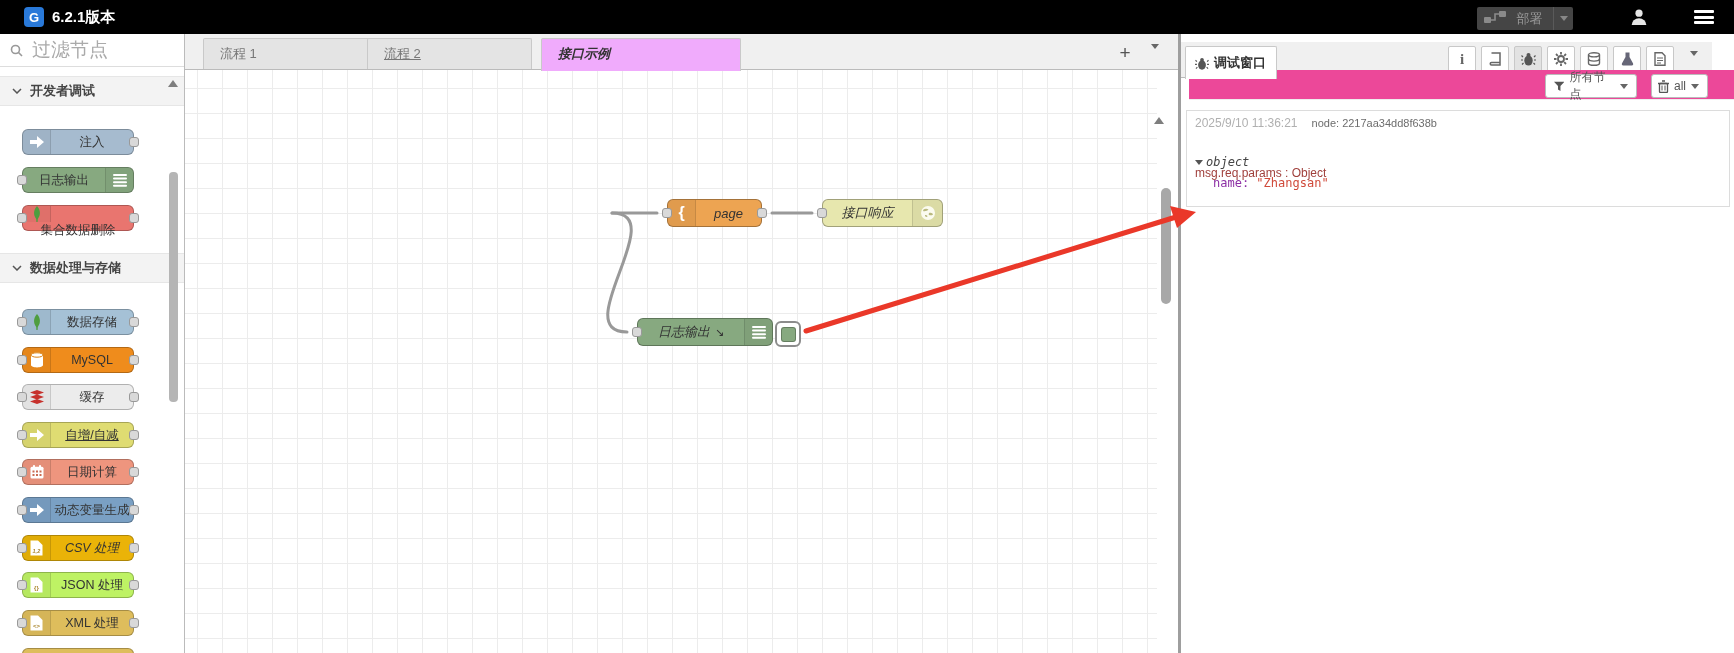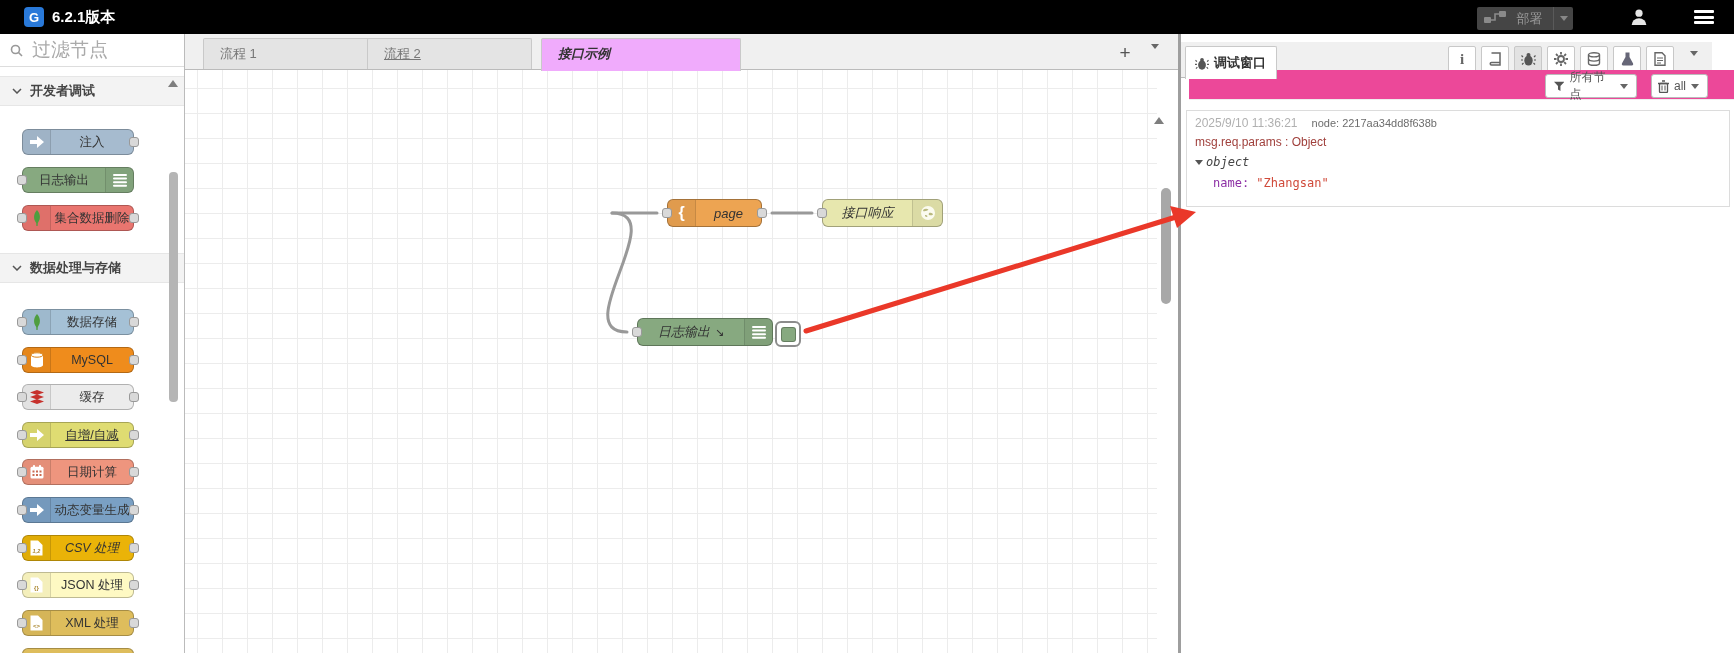--- a/index.html
+++ b/index.html
@@ -84,21 +84,21 @@
         display:flex;align-items:center;justify-content:center;color:#666;}
   .tbtn.sel{background:#e2e2e2;}
   .tbtn .iglyph{font-family:"Liberation Serif","DejaVu Serif",serif;font-weight:bold;font-size:15px;}
   .filterrow{left:8px;top:36px;width:553px;height:30px;background:#ec4899;border-bottom:1px solid #eee;}
   .fbtn{position:absolute;top:4px;height:24px;border:1px solid #bbb;border-radius:3px;background:#fff;color:#555;
         font-size:12px;display:flex;align-items:center;gap:5px;padding:0 8px;}
   .msgbox{left:5px;top:76px;width:544px;height:97px;border:1px solid #dcdcdc;background:#fff;font-size:12px;}
   .mrow{position:absolute;left:8px;white-space:nowrap;}
   .m-ts{color:#b0b0b0;font-size:12px;}
   .m-node{color:#6d6d6d;font-size:11px;margin-left:14px;}
-  .m-prop{color:#a0403c;}
+  .m-prop{color:#a0403c;margin-top:31px;}
   .mono{font-family:"DejaVu Sans Mono","Liberation Mono",monospace;}
   .m-obj{color:#444;}
   .m-key{color:#8d30a5;}
   .m-val{color:#d04a3a;}
 </style>
 </head>
 <body>
 
 <div class="app">
 
@@ -167,21 +167,21 @@
             <g fill="#fff">
               <rect y="0" width="14" height="2" rx="1"></rect>
               <rect y="3.6" width="14" height="2" rx="1"></rect>
               <rect y="7.2" width="14" height="2" rx="1"></rect>
               <rect y="10.8" width="14" height="2" rx="1"></rect>
             </g>
           </svg>
       </span>
     </div>
 
-    <div class="abs pnode" style="top: 171px; background: rgb(233, 117, 111);">
+    <div class="abs pnode" style="top: 171px; background: rgb(233, 117, 111); flex-direction: column;">
       <span class="port in"></span>
       <span class="ireg">
         <svg width="12" height="16" viewBox="0 0 12 16">
             <path d="M6 0 C2.5 4 2 8.5 5.2 13 L5.4 16 L6.6 16 L6.8 13 C10 8.5 9.5 4 6 0Z" fill="#4f9e3f"></path>
           </svg>
       </span>
       <span class="plabel">集合数据删除</span>
       <span class="port out"></span>
     </div>
 
@@ -278,21 +278,21 @@
       <span class="ireg">
         <svg width="13" height="16" viewBox="0 0 13 16">
             <path d="M0.5 0.5 H8 L12.5 5 V15.5 H0.5Z" fill="#fff"></path>
             <text x="6.4" y="12.5" font-size="5.5" text-anchor="middle" fill="#a8842b" font-weight="bold">1,2</text>
           </svg>
       </span>
       <span class="plabel">CSV 处理</span>
       <span class="port out"></span>
     </div>
 
-    <div class="abs pnode" style="top: 538px; background: #fef9c3;">
+    <div class="abs pnode" style="top: 538px; background: #bef264;">
       <span class="port in"></span>
       <span class="ireg">
         <svg width="13" height="16" viewBox="0 0 13 16">
             <path d="M0.5 0.5 H8 L12.5 5 V15.5 H0.5Z" fill="#fff"></path>
             <text x="6.4" y="12.5" font-size="6" text-anchor="middle" fill="#a8842b" font-weight="bold">{}</text>
           </svg>
       </span>
       <span class="plabel">JSON 处理</span>
       <span class="port out"></span>
     </div>

